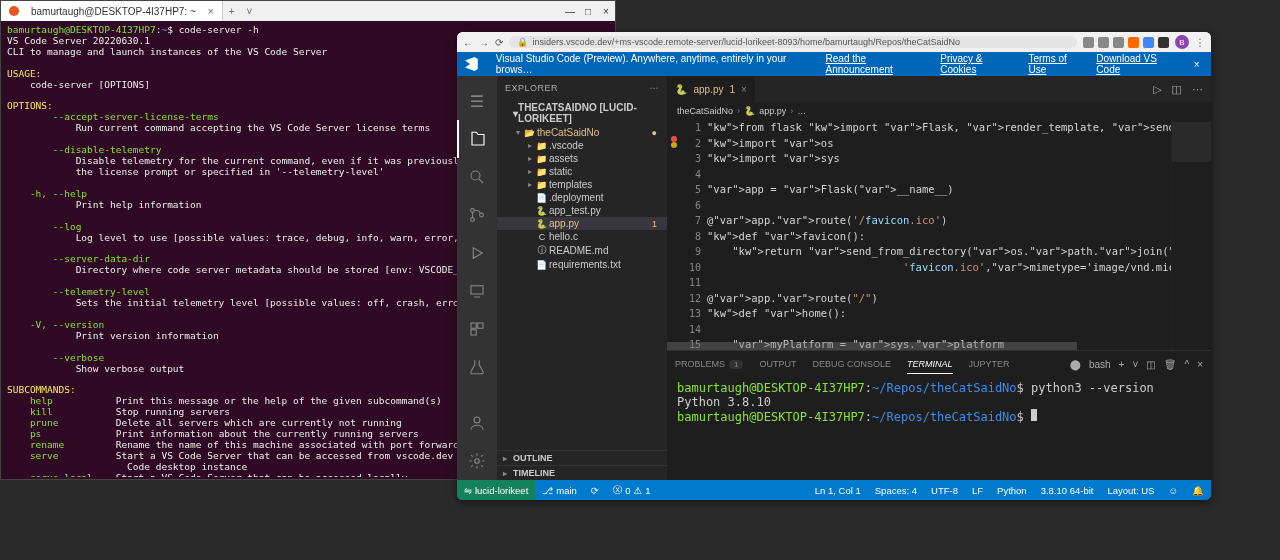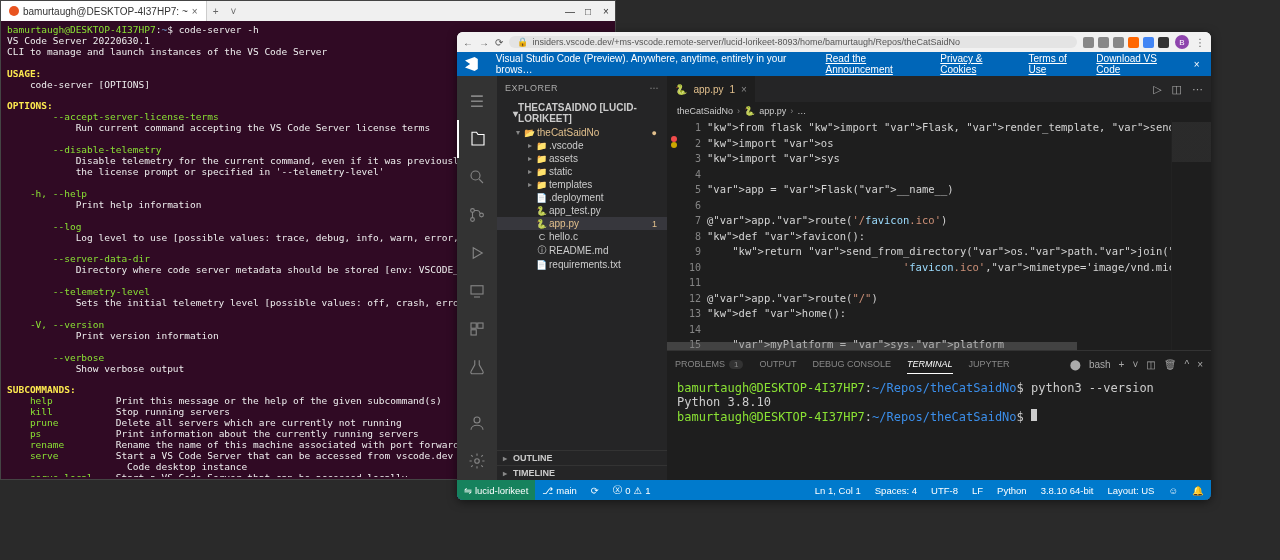--- a/index.html
+++ b/index.html
@@ -1,30 +1,30 @@
 <!DOCTYPE html>
 <html><head>
 <meta charset="utf-8">
 <style>
 * { margin:0; padding:0; box-sizing:border-box; }
 body { width:1280px; height:560px; background:#2a2a2a; font-family:"Segoe UI",Arial,sans-serif; position:relative; overflow:hidden; }
 
 
 .term-window { position:absolute; left:0; top:0; width:616px; height:480px; background:#300a24; border:1px solid #444; }
 .term-titlebar { height:20px; background:#f0f0f0; display:flex; align-items:center; font-size:10px; color:#333; }
-.term-tab { display:flex; align-items:center; padding:0 8px; background:#fff; border-right:1px solid #ccc; height:100%; gap:4px;}
+.term-tab { display:flex; align-items:center; padding:0 8px; background:#fff; border-right:1px solid #ccc; height:100%; gap:12px;}
 .term-tab .ico { width:10px; height:10px; background:#e95420; border-radius:50%; display:inline-block;}
 .term-tab .x { cursor:pointer; color:#666; }
 .term-plus { padding:0 6px; color:#666; }
 .term-spacer { flex:1; }
 .term-winbtn { width:18px; text-align:center; color:#333; }
 .term-body { padding:4px 6px; font-family:Consolas,monospace; font-size:9.5px; line-height:1.15; color:#eee; white-space:pre-wrap; overflow:hidden; height:456px; }
 .term-body .g { color:#8ae234; }
 .term-body .b { color:#729fcf; }
-.term-body .y { color:#fce94f;font-weight:bold; }
+.term-body .y { color:#fce94f; }
 pre { font-family:inherit; }
 
 
 .browser { position:absolute; left:457px; top:32px; width:754px; height:468px; background:#fff; border-radius:6px; box-shadow:0 2px 10px rgba(0,0,0,0.5); overflow:hidden; }
 .browser-toolbar { height:20px; background:#f1f1f1; display:flex; align-items:center; padding:0 6px; gap:6px; font-size:10px; }
 .nav-btn { color:#555; }
 .addr-bar { flex:1; background:#e4e4e4; border-radius:10px; padding:1px 8px; color:#555; font-size:9px; display:flex; align-items:center; gap:4px; overflow:hidden; white-space:nowrap;}
 .lock { color:#555; font-size:9px; }
 .browser-ext { display:flex; gap:4px; }
 .ext-ico { width:11px; height:11px; border-radius:2px; }

